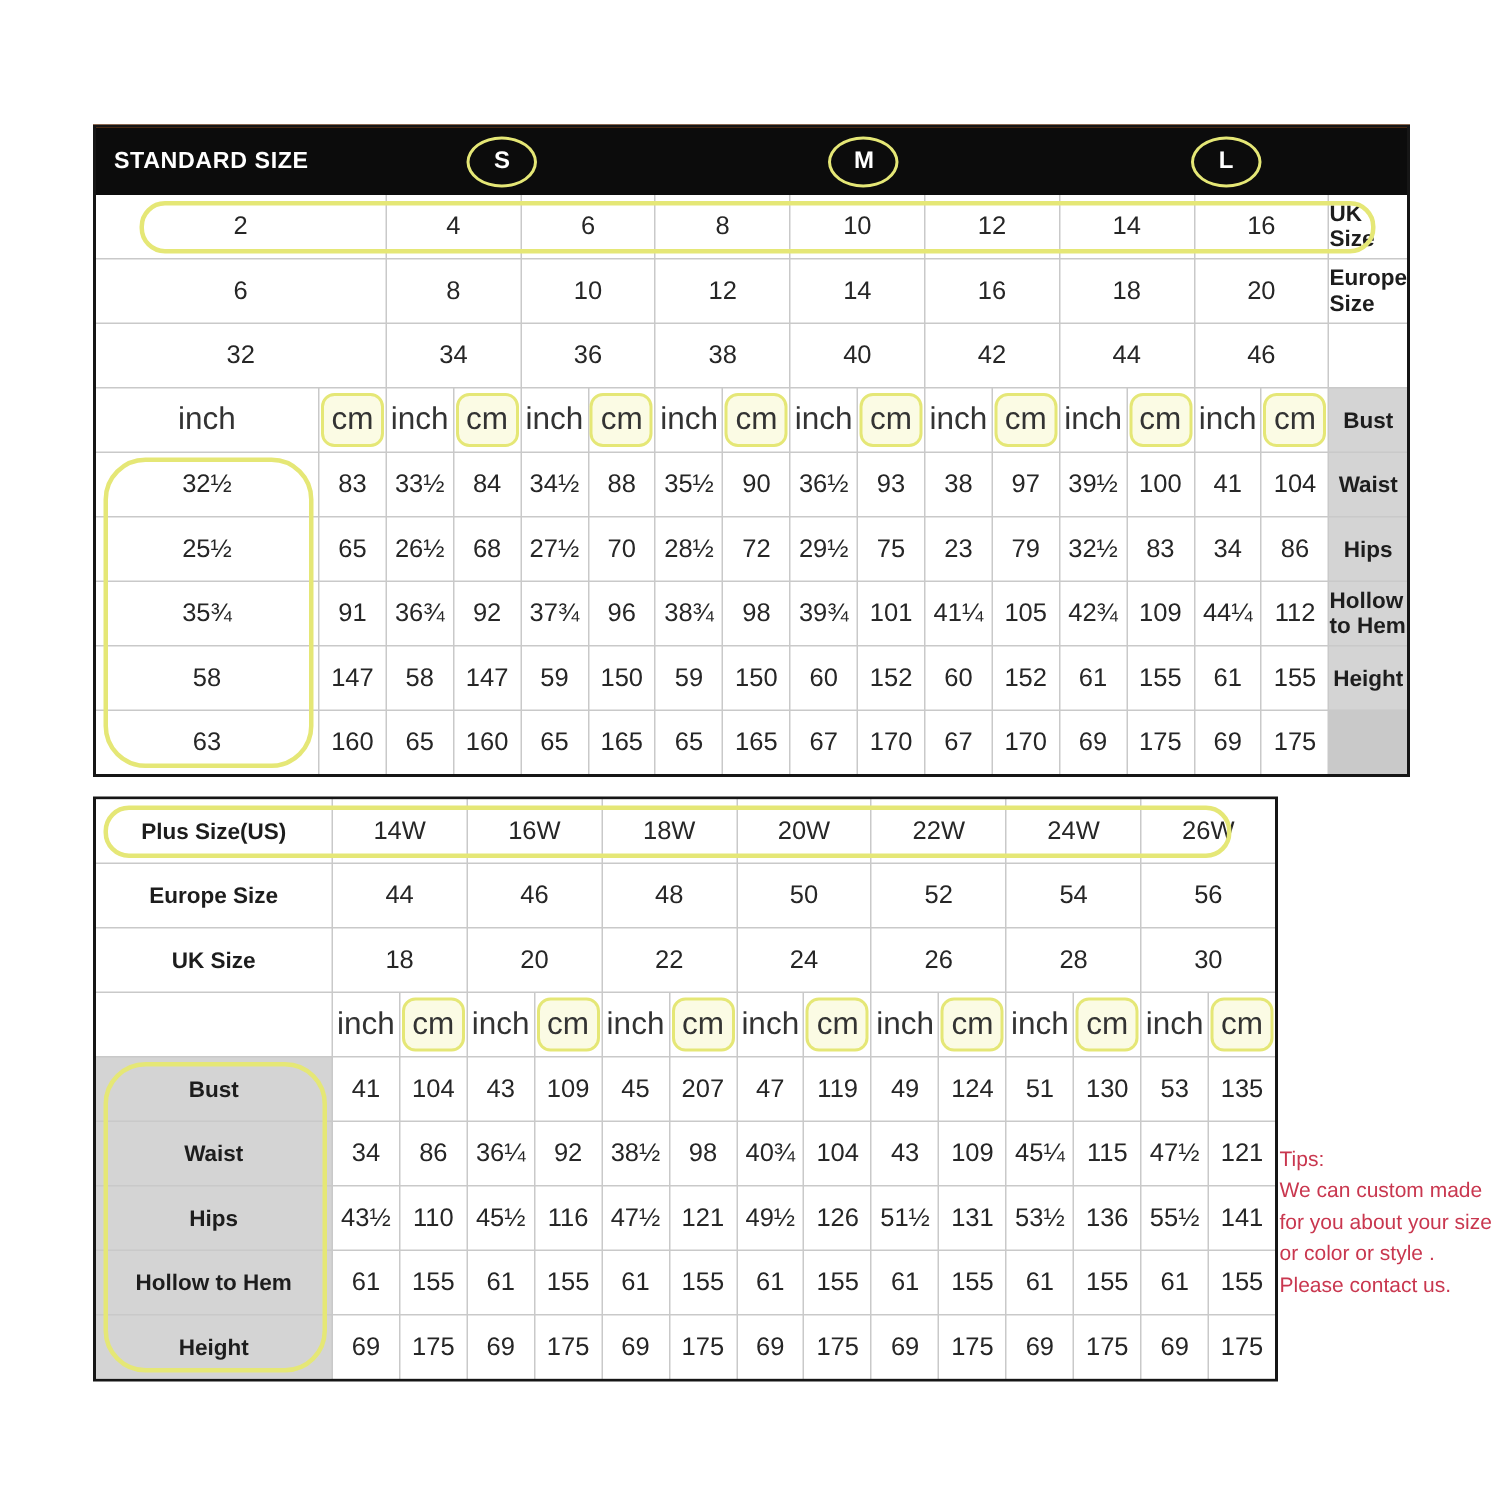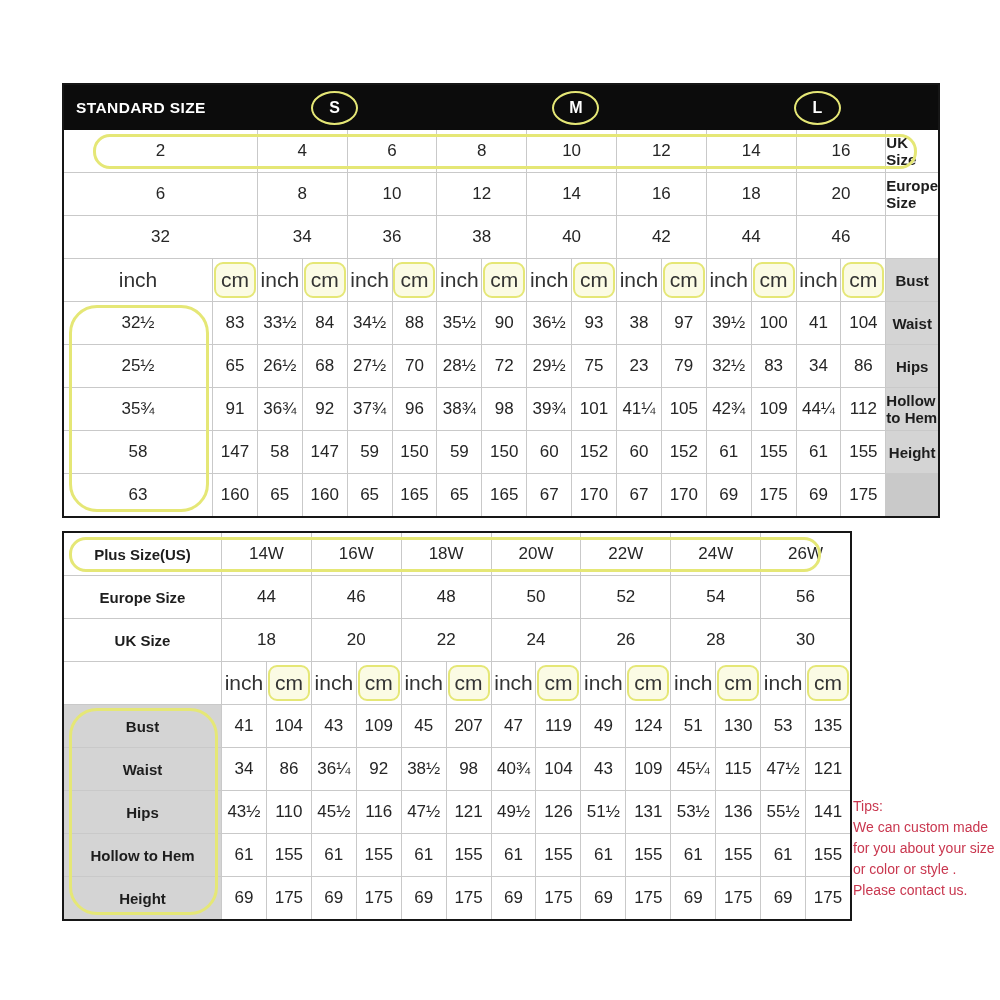--- a/index.html
+++ b/index.html
@@ -44,21 +44,21 @@
     border-radius:9px;background:var(--ylfill);}
 
   
   .overlay{position:absolute;border:3px solid var(--yl);pointer-events:none;}
   .hl-us-row{left:29px;top:49px;width:824px;height:35px;border-radius:17px;}
   .hl-labels-1{left:5px;top:220px;width:140px;height:207px;border-radius:28px;}
   .hl-plus-row{left:5px;top:4px;width:752px;height:35px;border-radius:17px;}
   .hl-labels-2{left:5px;top:175px;width:149px;height:207px;border-radius:28px;}
 
   
-  .tips{position:absolute;left:853px;top:796px;color:var(--red);
+  .tips{position:absolute;left:853px;top:762px;color:var(--red);
     font-size:14px;line-height:21px;white-space:nowrap;}
 </style>
 </head>
 <body>
 
 <div class="canvas">
 
   <section class="table-wrap t1">
     <div class="black-bar">
       <div class="bar-title">STANDARD SIZE</div>

